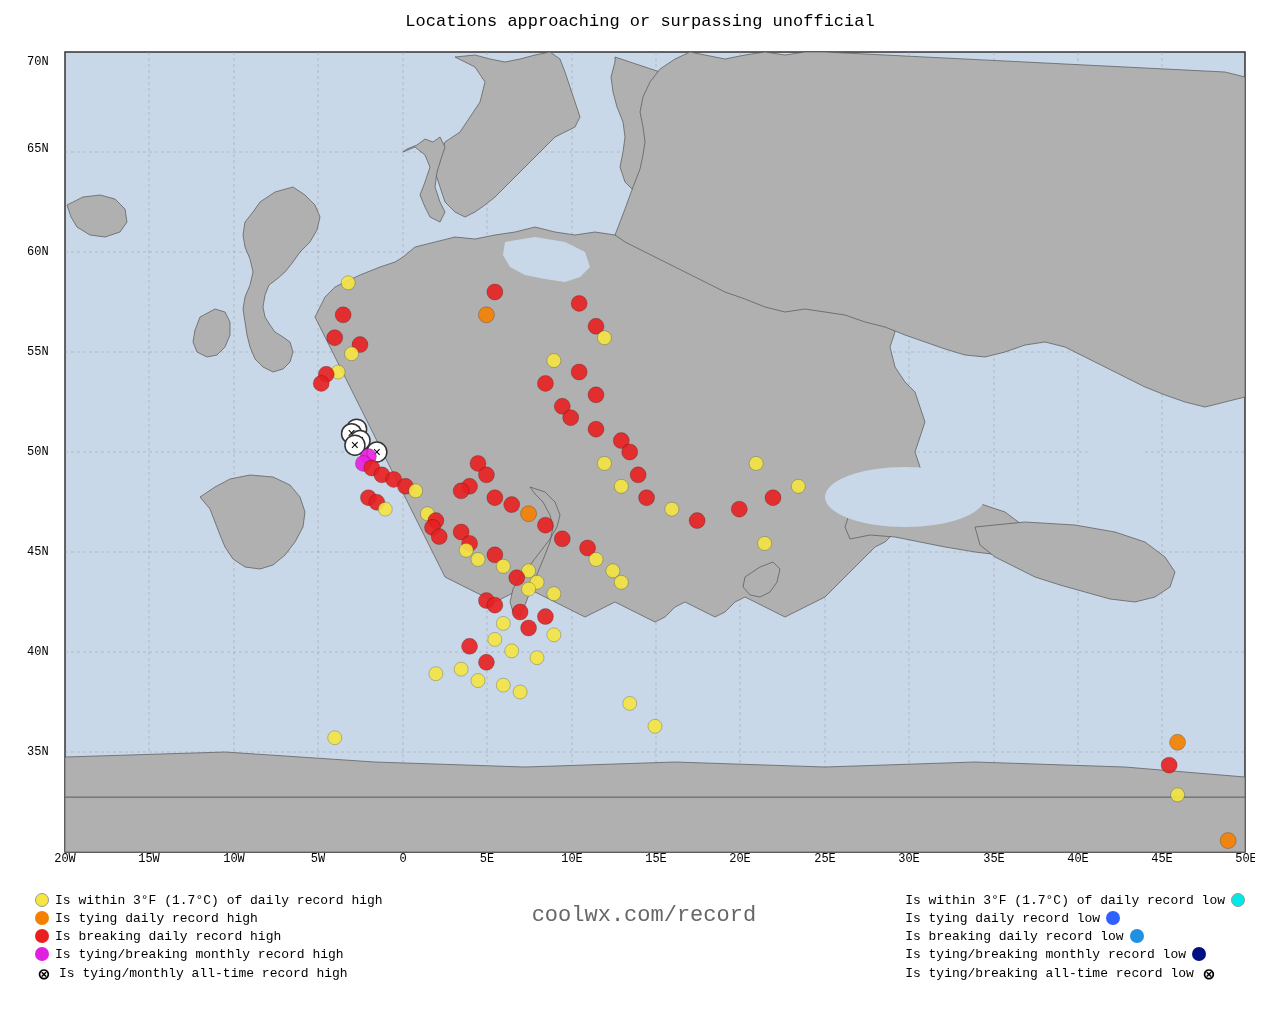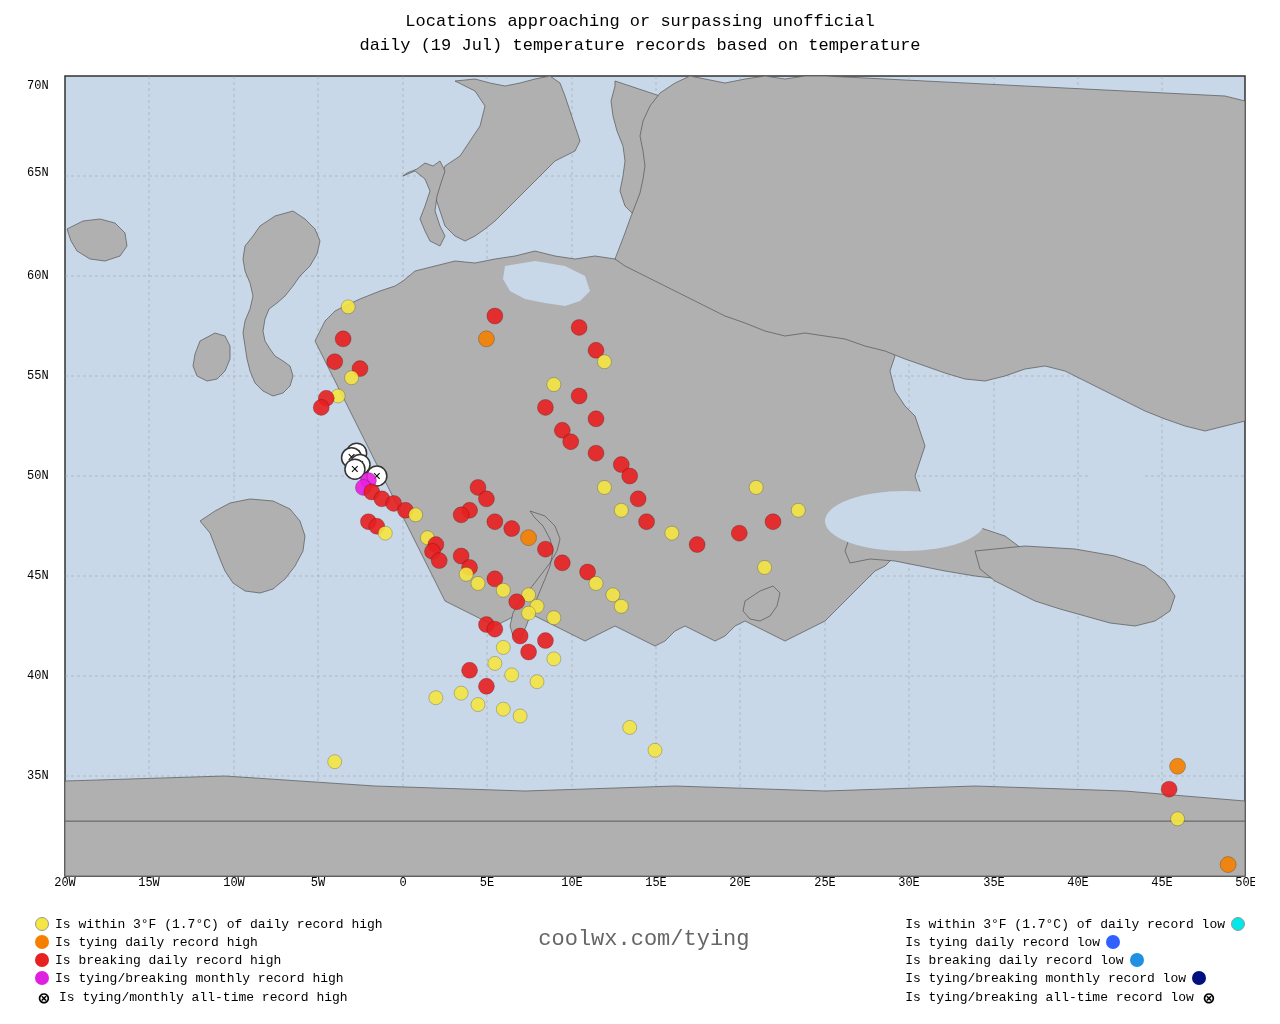--- a/index.html
+++ b/index.html
@@ -124,21 +124,20 @@
       stroke: #333;
       stroke-width: 1.5;
     }
   </style>
 </head>
 <body>
 
 <div id="main-container">
   <div id="title-area">
     <div>Locations approaching or surpassing unofficial</div>
-    <div>daily (19 Jul) temperature records based on temperature</div>
   </div>
 
   <div id="map-wrapper">
     <svg id="map-svg" viewBox="0 0 1230 830" xmlns="http://www.w3.org/2000/svg">
 
       <rect x="40" y="5" width="1180" height="800" class="map-bg"></rect>
 
       <rect x="40" y="5" width="1180" height="800" class="map-border"></rect>
 
       <line x1="40" y1="105" x2="1220" y2="105" class="grid-line"></line>
@@ -441,21 +440,21 @@
         <span class="legend-dot" style="background:#e020e0;"></span>
         <span>Is tying/breaking monthly record high</span>
       </div>
       <div class="legend-item">
         <span class="legend-cross" style="font-size:18px;">⊗</span>
         <span>Is tying/monthly all-time record high</span>
       </div>
     </div>
 
     <div class="legend-center">
-      <span>coolwx.com/tying</span>
+      <span>coolwx.com/record</span>
     </div>
 
     <div class="legend-right">
       <div class="legend-item">
         <span>Is within 3°F (1.7°C) of daily record low</span>
         <span class="legend-dot" style="background:#00e8e8;border:1px solid #999;"></span>
       </div>
       <div class="legend-item">
         <span>Is tying daily record low</span>
         <span class="legend-dot" style="background:#3060ff;"></span>

